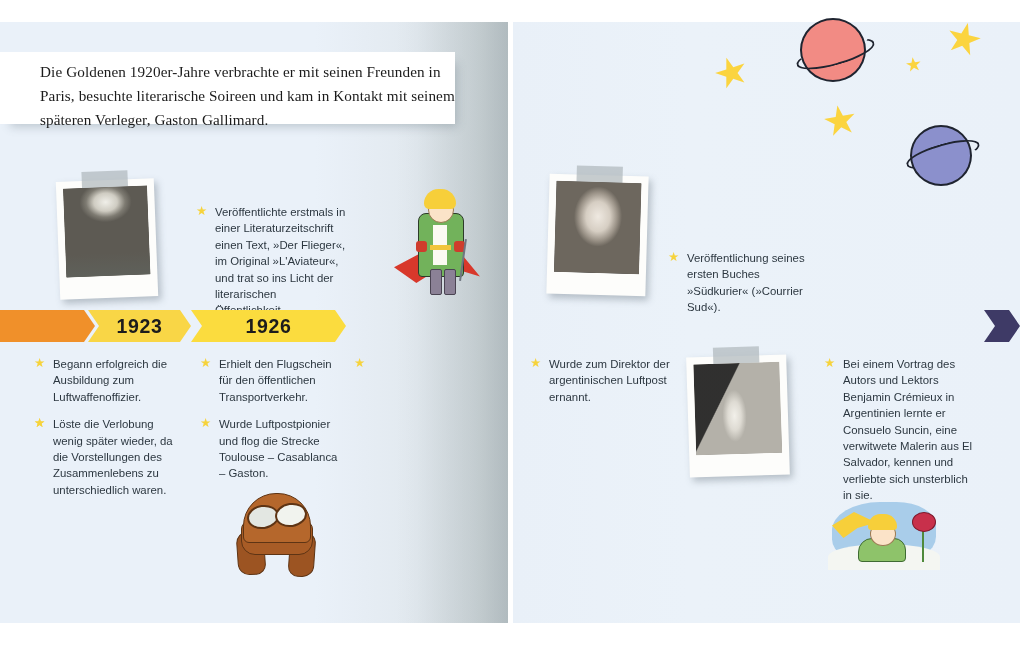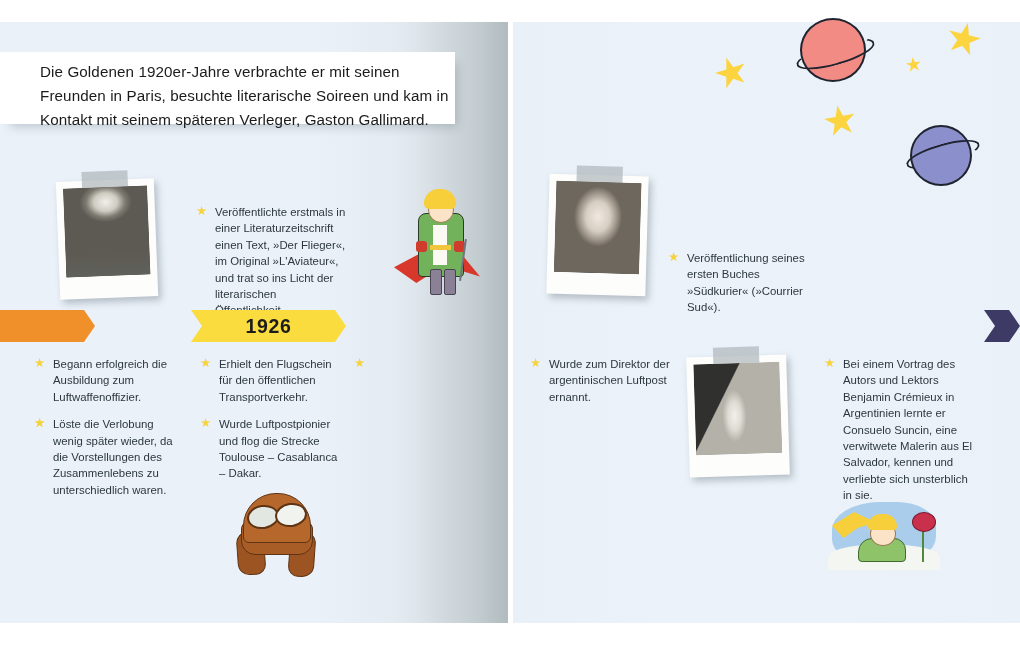--- a/index.html
+++ b/index.html
@@ -21,21 +21,21 @@
   .page-edge-bottom{position:absolute;left:0;top:623px;width:1020px;height:22px;background:#ffffff;}
   .page-left-shade{position:absolute;left:0;top:22px;width:508px;height:601px;
     pointer-events:none;
     background:linear-gradient(to right,rgba(0,0,0,0) 78%,rgba(120,135,140,.14) 93%,rgba(110,125,130,.22) 100%);}
 
   
   .intro-box{position:absolute;left:0;top:52px;width:455px;height:72px;
     background:#ffffff;
     box-shadow:6px 7px 9px -4px rgba(90,105,115,.30);}
   .intro-text{position:absolute;left:40px;top:60px;width:420px;
-    font-size:15.2px;line-height:24px;color:#1b1b1b;letter-spacing:.1px;}
+    font-size:15.2px;line-height:24px;color:#1b1b1b;letter-spacing:.1px;font-family:Liberation Serif, serif;}
 
   
   .polaroid{position:absolute;background:#fdfdfb;
     box-shadow:3px 4px 7px rgba(80,95,105,.35);}
   .polaroid .photo{position:absolute;left:7px;top:7px;right:7px;bottom:22px;
     background:#7a7a78;overflow:hidden;}
   .polaroid .tape{position:absolute;left:50%;top:-9px;transform:translateX(-50%);
     width:46px;height:17px;background:rgba(176,184,188,.72);}
   .ph-pilot{left:58px;top:180px;width:98px;height:118px;transform:rotate(-2.2deg);}
   .ph-portrait{left:548px;top:175px;width:99px;height:120px;transform:rotate(1.6deg);}
@@ -231,20 +231,23 @@
     <div class="bullet" style="margin-bottom:0;">
       <span class="star">★</span>
       <span>Veröffentlichung seines ersten Buches »Südkurier« (»Courrier Sud«).</span>
     </div>
   </div>
 
   <div class="band" style="left:0;width:1020px;">
 
     <div class="chev" style="left:0px;width:95px;background:#f0902a;"></div>
 
+    <div class="chev notch" style="left:88px;width:103px;background:#f9d646;">
+      <span>1923</span>
+    </div>
     <div class="chev notch" style="left:191px;width:155px;background:#fbdc3e;">
       <span>1926</span>
     </div>
 
     <div class="chev notch" style="left:984px;width:36px;background:#3e3a66;"></div>
   </div>
 
   <div class="bullets" style="left:34px;top:356px;width:150px;">
     <div class="bullet">
       <span class="star">★</span>
@@ -259,21 +262,21 @@
     </div>
   </div>
 
   <div class="bullets" style="left:200px;top:356px;width:146px;">
     <div class="bullet">
       <span class="star">★</span>
       <span>Erhielt den Flugschein für den öffentlichen Transportverkehr.</span>
     </div>
     <div class="bullet">
       <span class="star">★</span>
-      <span>Wurde Luftpostpionier und flog die Strecke Toulouse – Casablanca – Dakar.</span>
+      <span>Wurde Luftpostpionier und flog die Strecke Toulouse – Casablanca – Gaston.</span>
     </div>
   </div>
 
   <div class="bullets" style="left:354px;top:356px;width:140px;">
     <div class="bullet">
       <span class="star">★</span>
     </div>
   </div>
 
   <div class="bullets" style="left:530px;top:356px;width:148px;">

